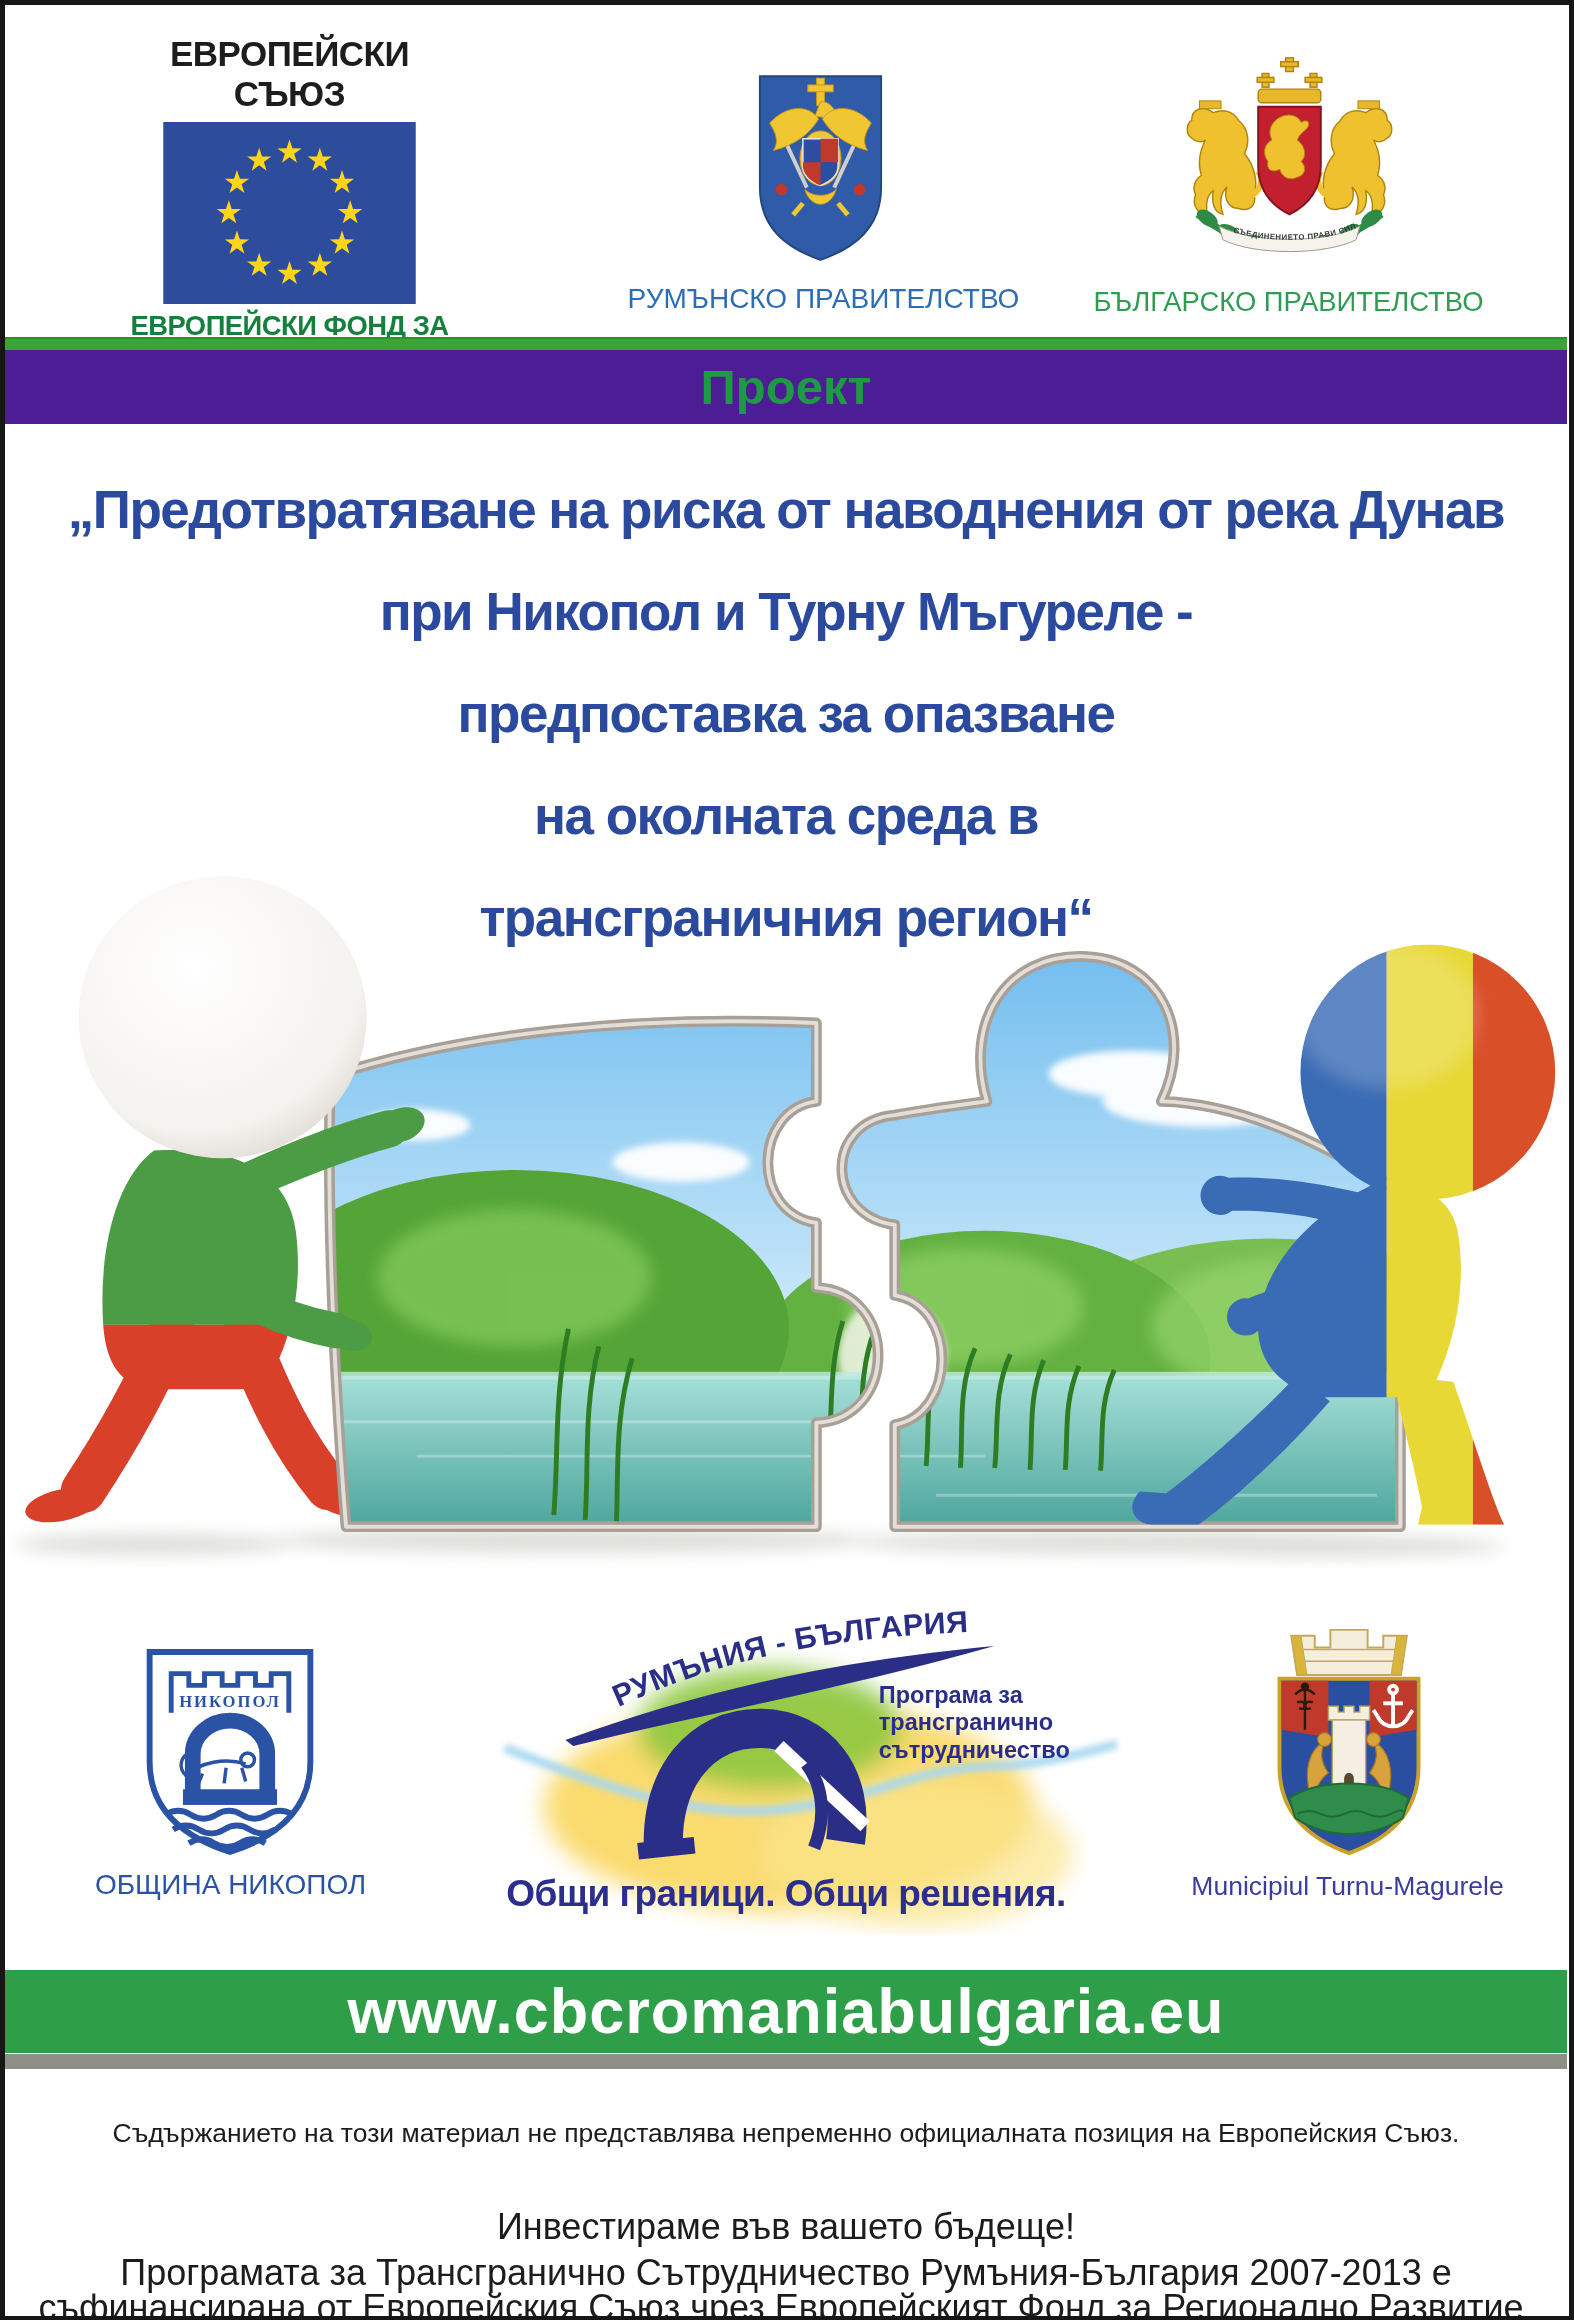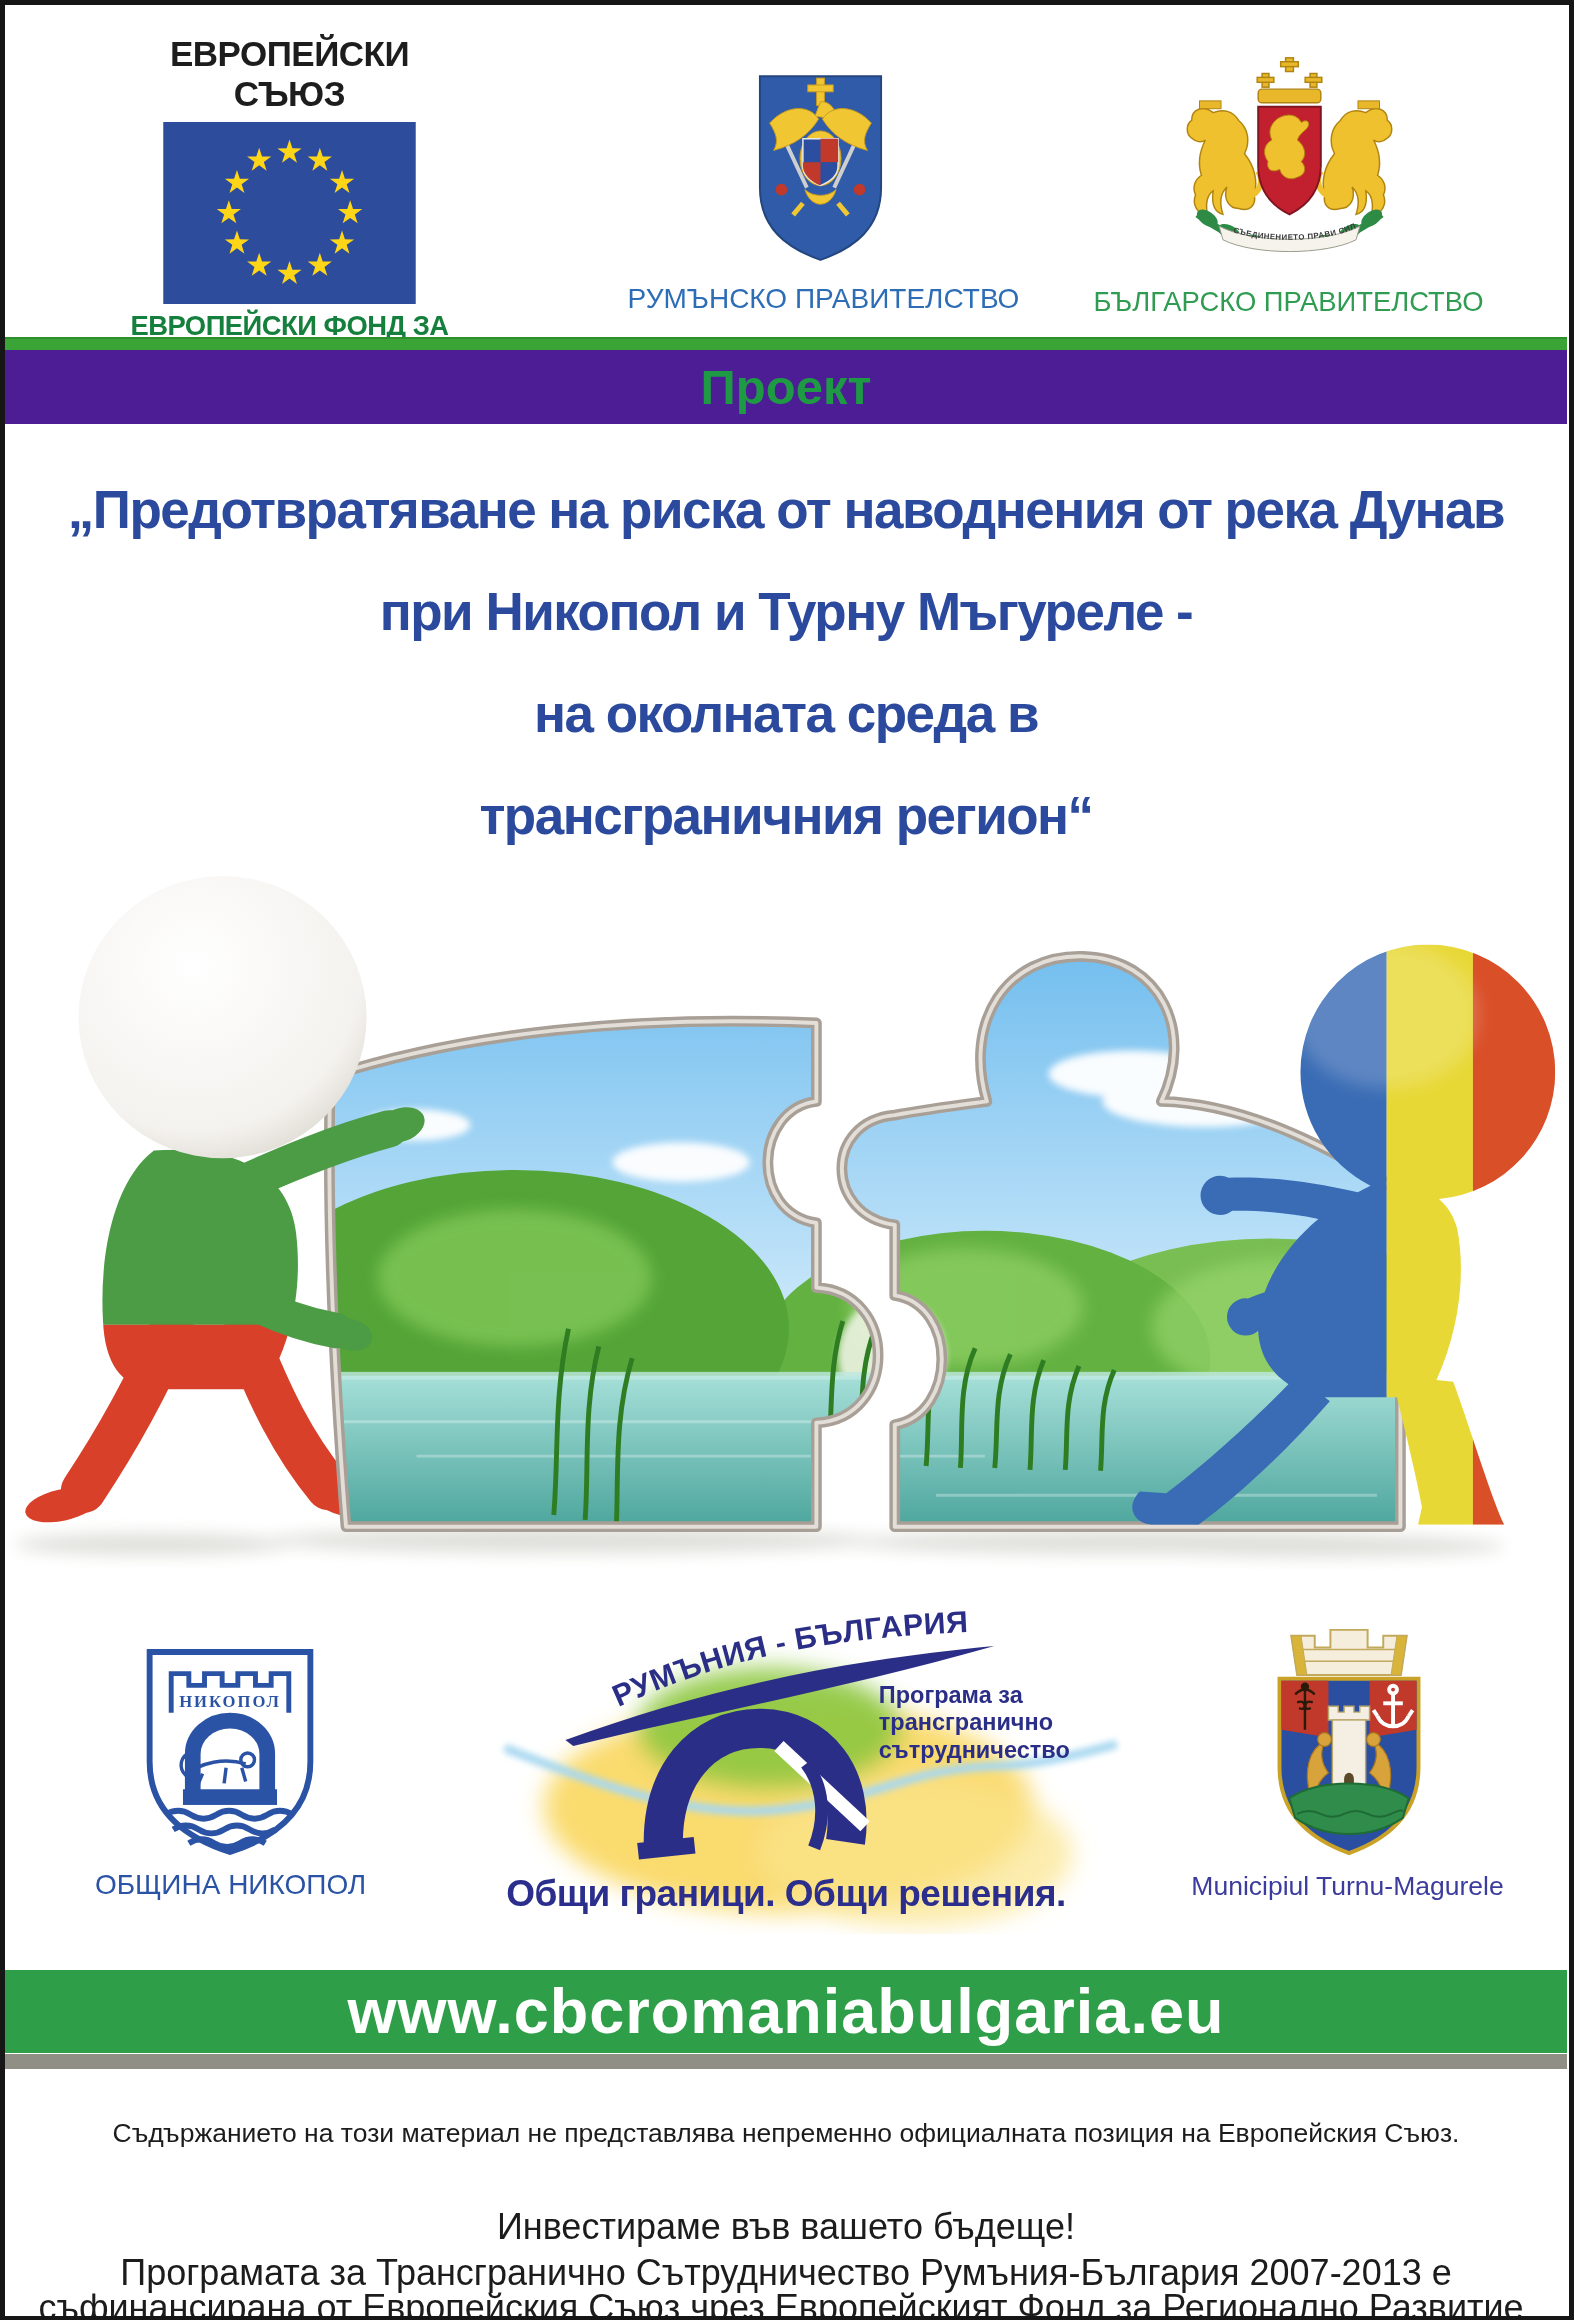--- a/index.html
+++ b/index.html
@@ -148,20 +148,21 @@
   <div class="abs bg-caption">БЪЛГАРСКО ПРАВИТЕЛСТВО</div>
 
   <div class="abs green-bar"></div>
   <div class="abs yellow-bar">
     <div class="label">Проект</div>
   </div>
 
   <div class="abs title-block">
     <div>„Предотвратяване на риска от наводнения от река Дунав</div>
     <div>при Никопол и Турну Мъгуреле -</div>
+    <div>предпоставка за опазване</div>
     <div>на околната среда в</div>
     <div>трансграничния регион“</div>
   </div>
 
   <svg class="abs artwork" width="1562" height="701" viewBox="0 0 1594 715">
     <defs>
       <radialGradient id="gHead" cx="40%" cy="32%" r="75%">
         <stop offset="0%" stop-color="#ffffff"></stop>
           <stop offset="78%" stop-color="#F4F2EE"></stop>
           <stop offset="100%" stop-color="#DDD9D2"></stop>

